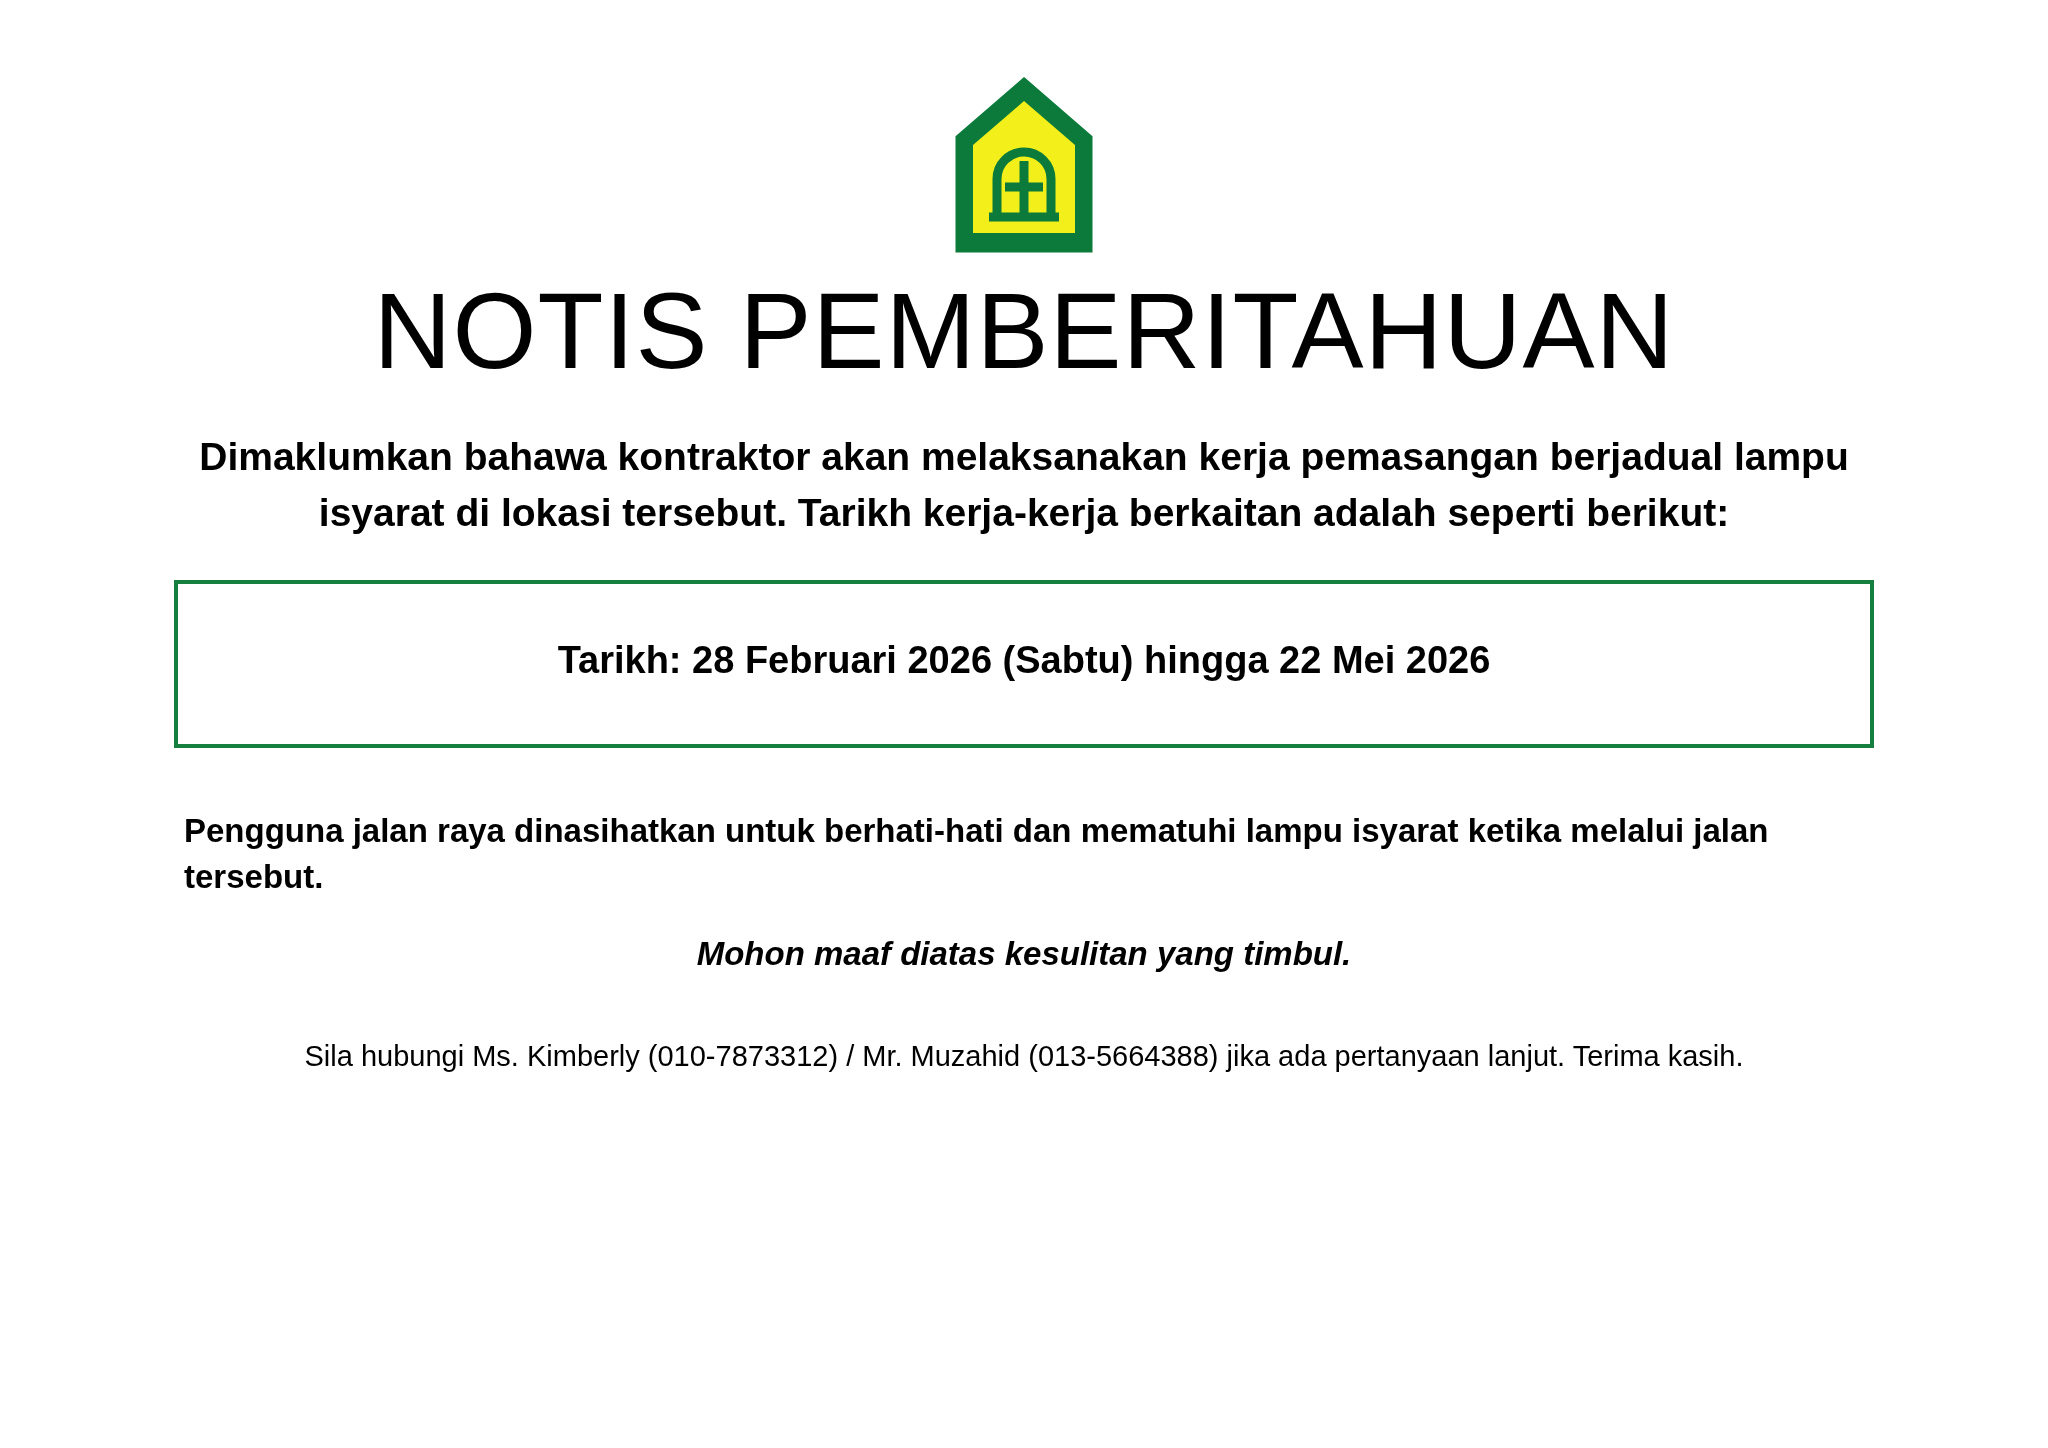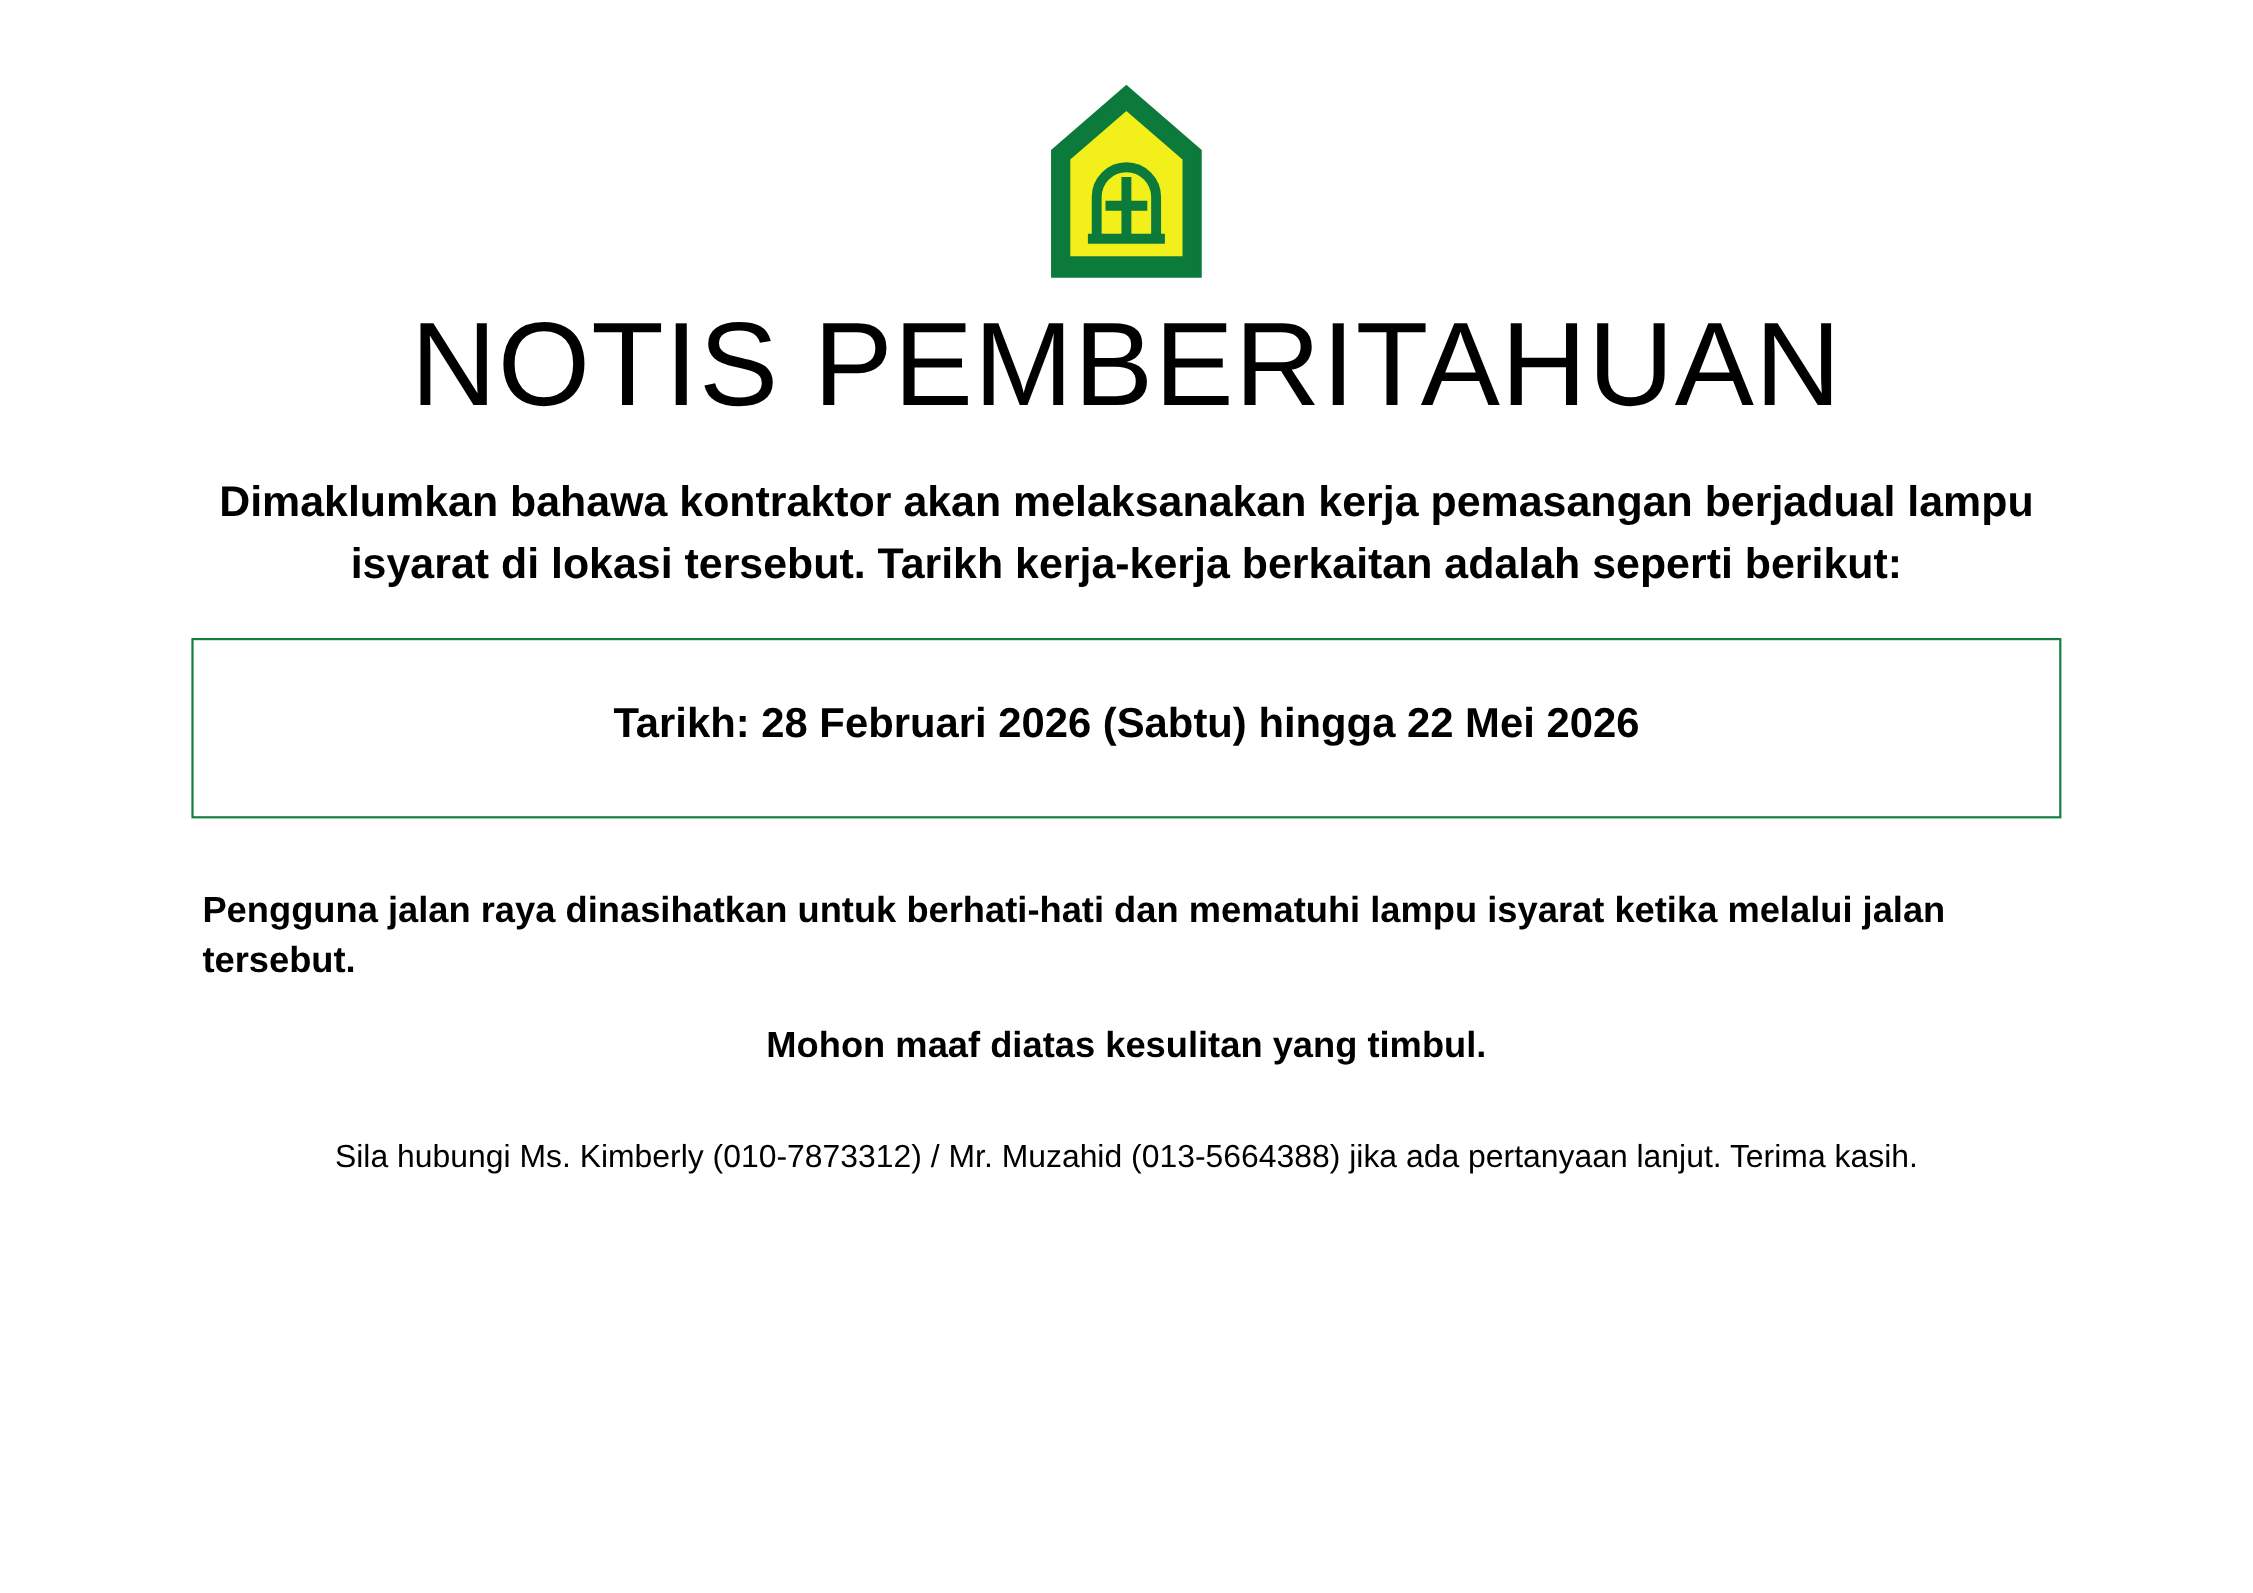--- a/index.html
+++ b/index.html
@@ -54,21 +54,21 @@
     line-height: 1.42;
     text-align: center;
     max-width: 1700px;
     margin: 0 0 40px 0;
   }
 
   
   .details-box {
     box-sizing: border-box;
     width: 1700px;
-    border: 2px solid #15803d;
+    border: 4px solid #15803d;
     padding: 52px 40px 58px 40px;
     text-align: center;
   }
   .details-line {
     font-size: 38px;
     font-weight: bold;
     line-height: 1.3;
   }
   .details-line.second {
     margin-top: 74px;
@@ -80,20 +80,21 @@
     font-weight: bold;
     line-height: 1.42;
     text-align: left;
     max-width: 1680px;
     margin: 60px 0 0 0;
   }
   .apology {
     font-size: 33px;
     font-weight: bold;
     margin: 34px 0 0 0;
+    font-style: italic;
   }
 
   
   .footer {
     font-size: 29px;
     line-height: 1.45;
     text-align: center;
     margin: 62px 0 0 0;
     max-width: 1700px;
   }

